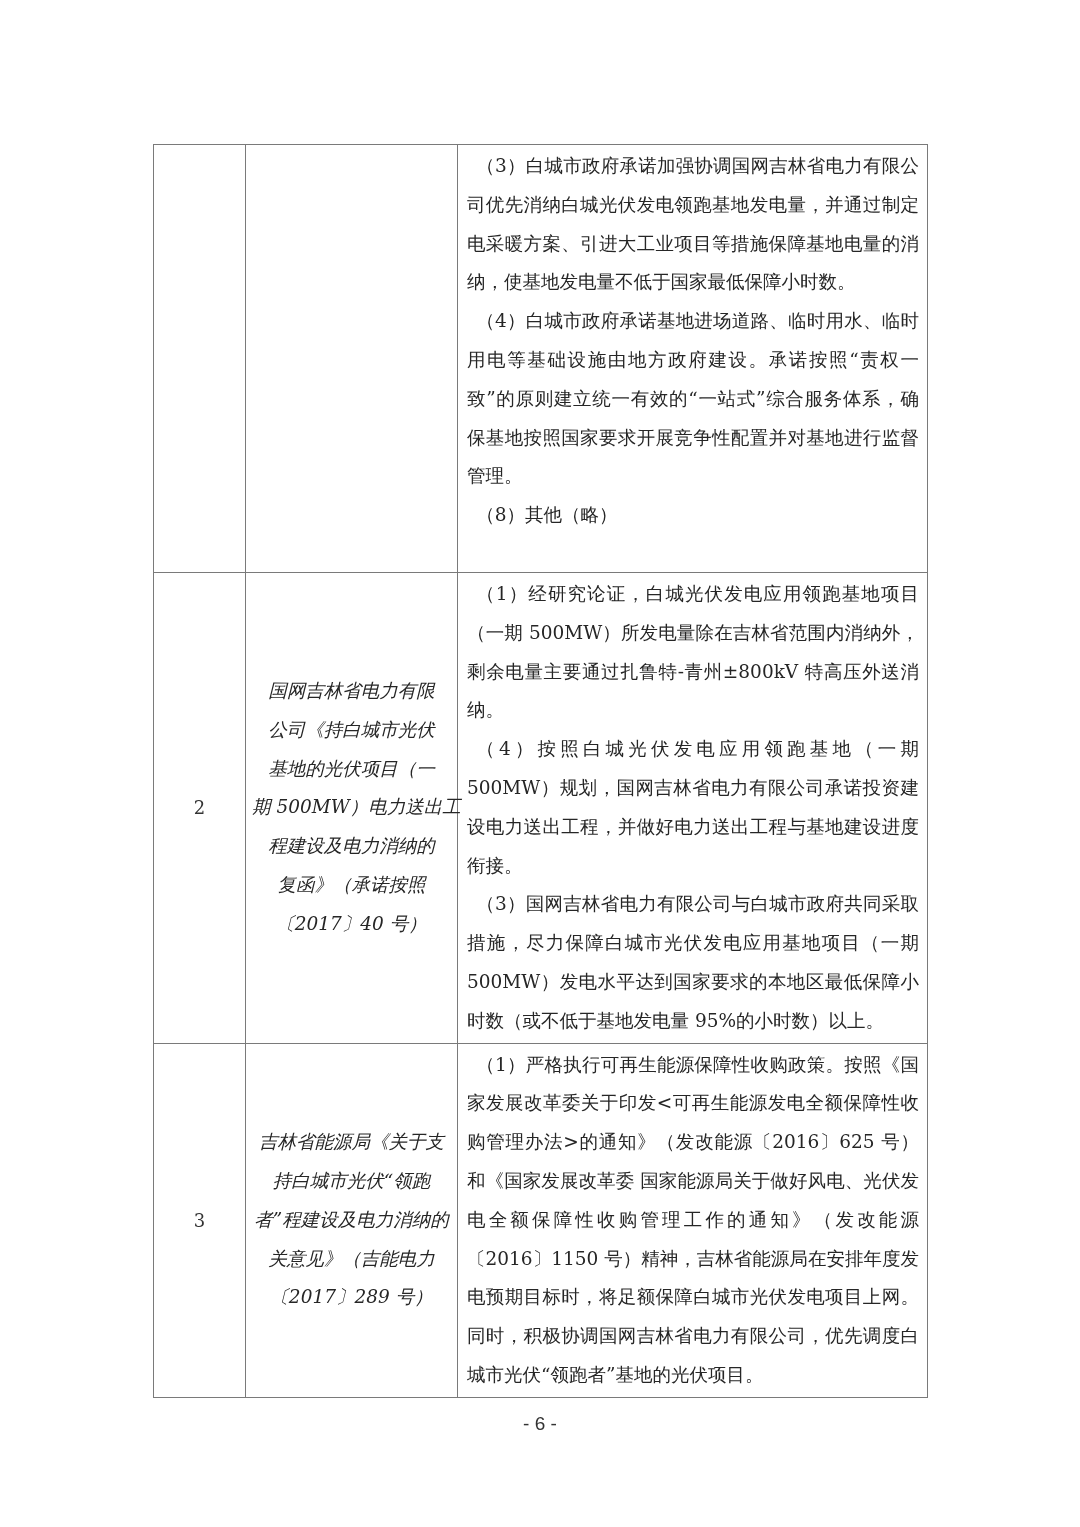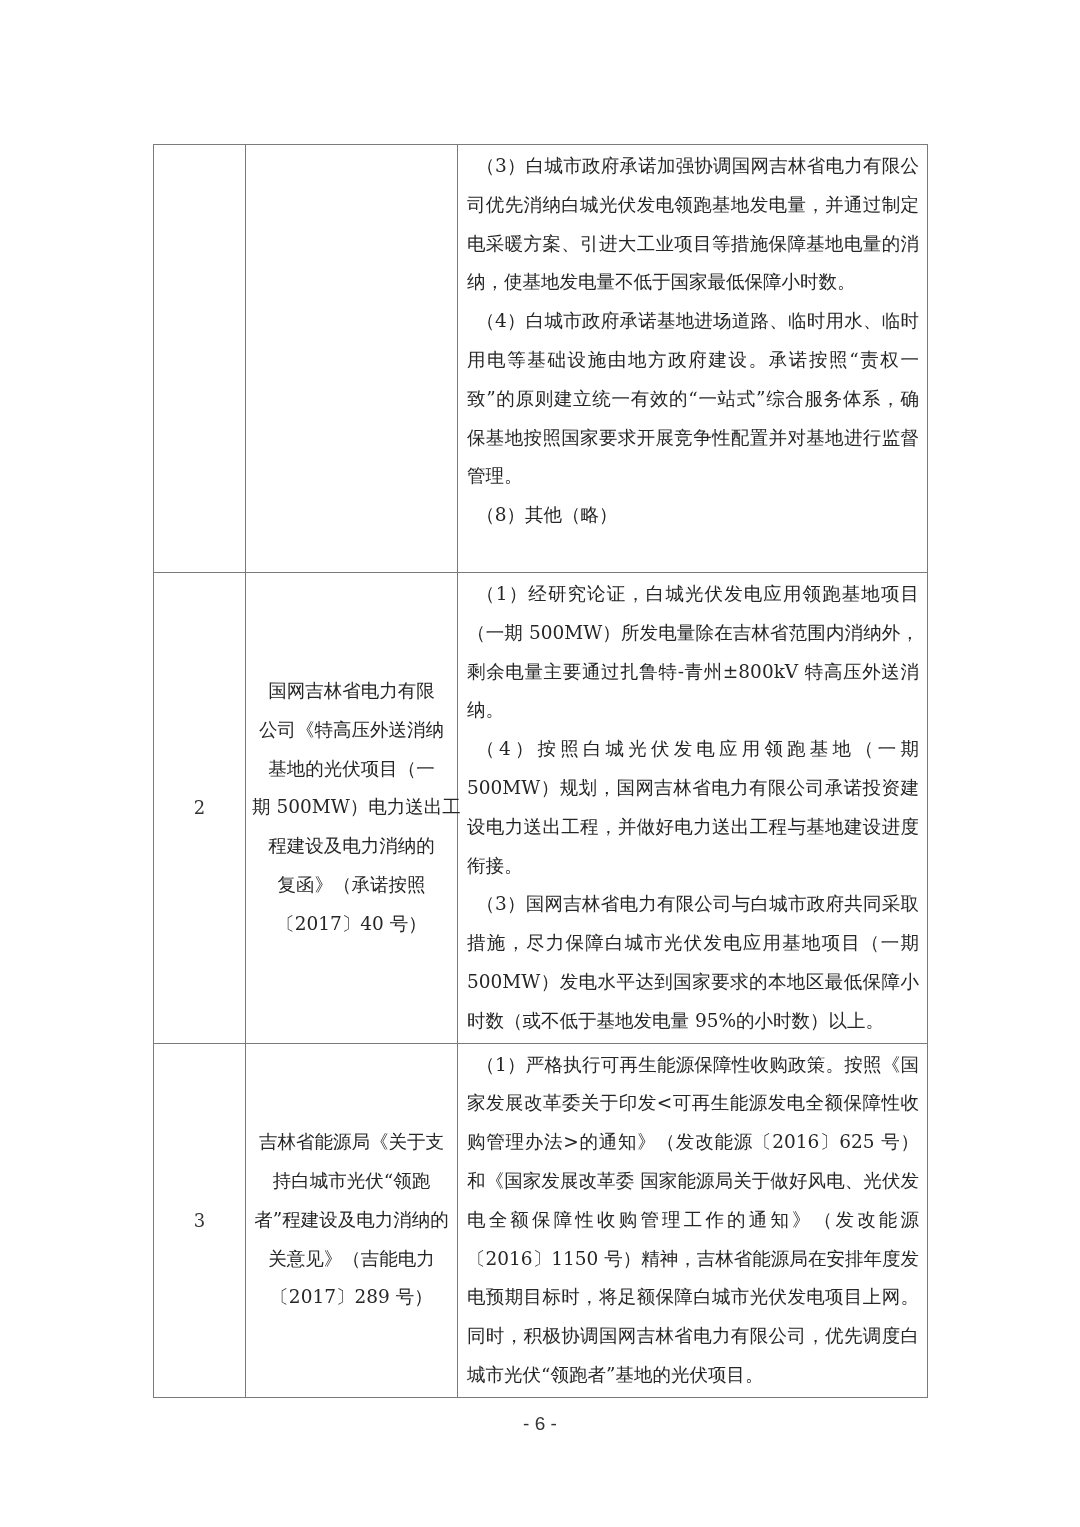--- a/index.html
+++ b/index.html
@@ -64,20 +64,21 @@
     text-align: justify;
     text-justify: inter-character;
   }
   td.cell-content p {
     margin: 0;
     text-indent: 0.5em;
   }
   .doc-line {
     display: block;
     white-space: nowrap;
+    font-style: italic;
   }
   .page-number {
     position: absolute;
     left: 0;
     width: 1080px;
     top: 1399px;
     text-align: center;
     font-family: "Liberation Sans", sans-serif;
     font-size: 19px;
     color: #333333;
@@ -103,21 +104,21 @@
           <p>（3）白城市政府承诺加强协调国网吉林省电力有限公司优先消纳白城光伏发电领跑基地发电量，并通过制定电采暖方案、引进大工业项目等措施保障基地电量的消纳，使基地发电量不低于国家最低保障小时数。</p>
           <p>（4）白城市政府承诺基地进场道路、临时用水、临时用电等基础设施由地方政府建设。承诺按照“责权一致”的原则建立统一有效的“一站式”综合服务体系，确保基地按照国家要求开展竞争性配置并对基地进行监督管理。</p>
           <p>（8）其他（略）</p>
         </td>
       </tr>
 
       <tr class="row-2">
         <td class="cell-num">2</td>
         <td class="cell-doc">
           <span class="doc-line">国网吉林省电力有限</span>
-          <span class="doc-line">公司《特高压外送消纳</span>
+          <span class="doc-line">公司《持白城市光伏</span>
           <span class="doc-line">基地的光伏项目（一</span>
           <span class="doc-line">期 500MW）电力送出工</span>
           <span class="doc-line">程建设及电力消纳的</span>
           <span class="doc-line">复函》（承诺按照</span>
           <span class="doc-line">〔2017〕40 号）</span>
         </td>
         <td class="cell-content">
           <p>（1）经研究论证，白城光伏发电应用领跑基地项目（一期 500MW）所发电量除在吉林省范围内消纳外，剩余电量主要通过扎鲁特-青州±800kV 特高压外送消纳。</p>
           <p>（4）按照白城光伏发电应用领跑基地（一期 500MW）规划，国网吉林省电力有限公司承诺投资建设电力送出工程，并做好电力送出工程与基地建设进度衔接。</p>
           <p>（3）国网吉林省电力有限公司与白城市政府共同采取措施，尽力保障白城市光伏发电应用基地项目（一期 500MW）发电水平达到国家要求的本地区最低保障小时数（或不低于基地发电量 95%的小时数）以上。</p>

